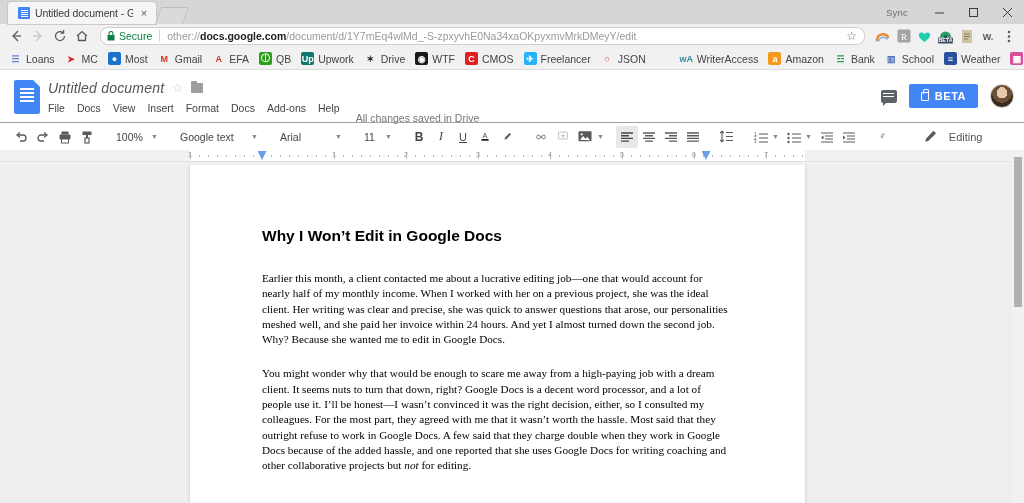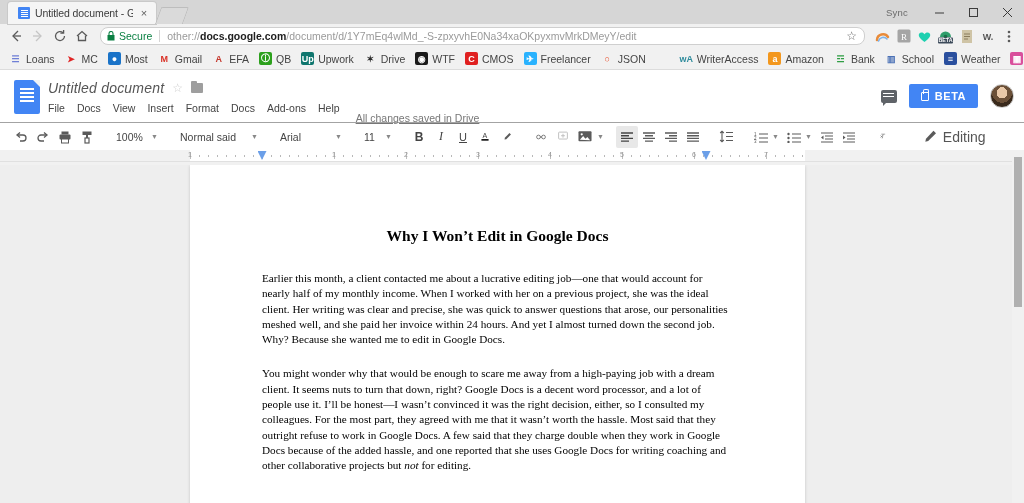--- a/index.html
+++ b/index.html
@@ -114,21 +114,21 @@
   .doc-meta { display: flex; flex-direction: column; gap: 2px; }
   .doc-title-row { display: flex; align-items: center; gap: 8px; height: 20px; }
   .doc-title { font-size: 14px; color: #555; font-style: italic; letter-spacing: .2px; }
   .ico-star { color: #cfcfcf; font-size: 12px; }
   .ico-folder { width: 12px; height: 10px; background: #9e9e9e; border-radius: 1px; position: relative; }
   .ico-folder::before { content:""; position:absolute; left:0; top:-2.5px; width:6px; height:3px;
                         background:#9e9e9e; border-radius:1px 1px 0 0; }
   .menubar { display: flex; align-items: center; gap: 0px; height: 16px; }
   .menu-item { font-size: 10.5px; color: #444; padding: 0 6px; cursor: default; }
   .menu-item:first-child { padding-left: 0; }
-  .save-state { font-size: 10.5px; color: #777; text-decoration: underline; margin-left: 10px; margin-top: 20px; }
+  .save-state { font-size: 10.5px; color: #777; margin-left: 10px; margin-top: 20px; }
   .header-right { position: absolute; right: 10px; top: 14px; display: flex; align-items: center; gap: 12px; }
   .comment-ico { width: 16px; height: 13px; background: #5f6368; border-radius: 2px; position: relative; }
   .comment-ico::before { content:""; position:absolute; left:2px; top:3px; width:11px; height:1.2px;
                          background:#fff; box-shadow: 0 3px 0 #fff; }
   .comment-ico::after { content:""; position:absolute; left:2px; bottom:-3px;
                         border-left: 4px solid #5f6368; border-bottom: 4px solid transparent; }
   .share-btn {
     background: #4285f4; color: #fff; font-size: 11px; font-weight: bold;
     height: 24px; padding: 0 12px; border-radius: 2px; border: none;
     display: flex; align-items: center; gap: 6px; letter-spacing: .5px;
@@ -149,21 +149,21 @@
   }
   .tb { height: 22px; min-width: 22px; display: flex; align-items: center; justify-content: center;
         color: #555; font-size: 12px; padding: 0 3px; }
   .tb.active { background: #e8e8e8; border-radius: 2px; }
   .tb-sep { width: 1px; height: 16px; background: #e0e0e0; margin: 0 6px; }
   .tb-select {
     height: 22px; display: flex; align-items: center; justify-content: space-between;
     font-size: 10.5px; color: #444; padding: 0 4px 0 6px; gap: 6px;
   }
   .caret { font-size: 7px; color: #888; }
-  .tb-editing { display: flex; align-items: center; gap: 6px; font-size: 14px; color: #555; }
+  .tb-editing { display: flex; align-items: center; gap: 12px; font-size: 11px; color: #555; }
 
   
   .ruler {
     height: 12px; background: #f1f1f1; border-bottom: 1px solid #e0e0e0;
     position: relative; overflow: hidden;
   }
   .ruler-white {
     position: absolute; left: 190px; width: 615px; top: 0; bottom: 0; background: #fff;
   }
   .ruler-ticks { position: absolute; left: 190px; top: 0; height: 12px; width: 615px; }
@@ -179,22 +179,22 @@
   .canvas {
     position: absolute; left: 0; right: 0; top: 165px; bottom: 0;
     background: #eeeeee; overflow: hidden;
   }
   .page {
     position: absolute; left: 190px; top: 0; width: 615px; min-height: 800px;
     background: #fff; box-shadow: 0 1px 3px rgba(0,0,0,.18);
   }
   .page-inner { padding: 62px 72px 0 72px; }
   .doc-h1 {
-    font-family: Liberation Serif, serif; font-size: 15.5px; font-weight: bold;
-    text-align: center; color: #000; margin-bottom: 26px;
+    font-family: Liberation Sans, sans-serif; font-size: 15.5px; font-weight: bold;
+    color: #000; margin-bottom: 26px;
   }
   .doc-h2 {
     font-family: "Liberation Serif", serif; font-size: 11.5px; font-weight: bold;
     text-decoration: underline; color: #000; margin-bottom: 22px;
   }
   .doc-p {
     font-family: "Liberation Serif", serif; font-size: 11.2px; line-height: 15.3px;
     color: #000; margin-bottom: 19px; text-align: left;
   }
   .doc-p i { font-style: italic; }
@@ -459,21 +459,21 @@
     </span>
     <span class="tb-sep"></span>
 
     <span class="tb-select" style="min-width:52px">
       <span>100%</span>
       <span class="caret">▼</span>
     </span>
     <span class="tb-sep"></span>
 
     <span class="tb-select" style="min-width:88px">
-      <span>Normal said</span>
+      <span>Google text</span>
       <span class="caret">▼</span>
     </span>
     <span class="tb-sep"></span>
 
     <span class="tb-select" style="min-width:72px">
       <span>Arial</span>
       <span class="caret">▼</span>
     </span>
     <span class="tb-sep"></span>
 

